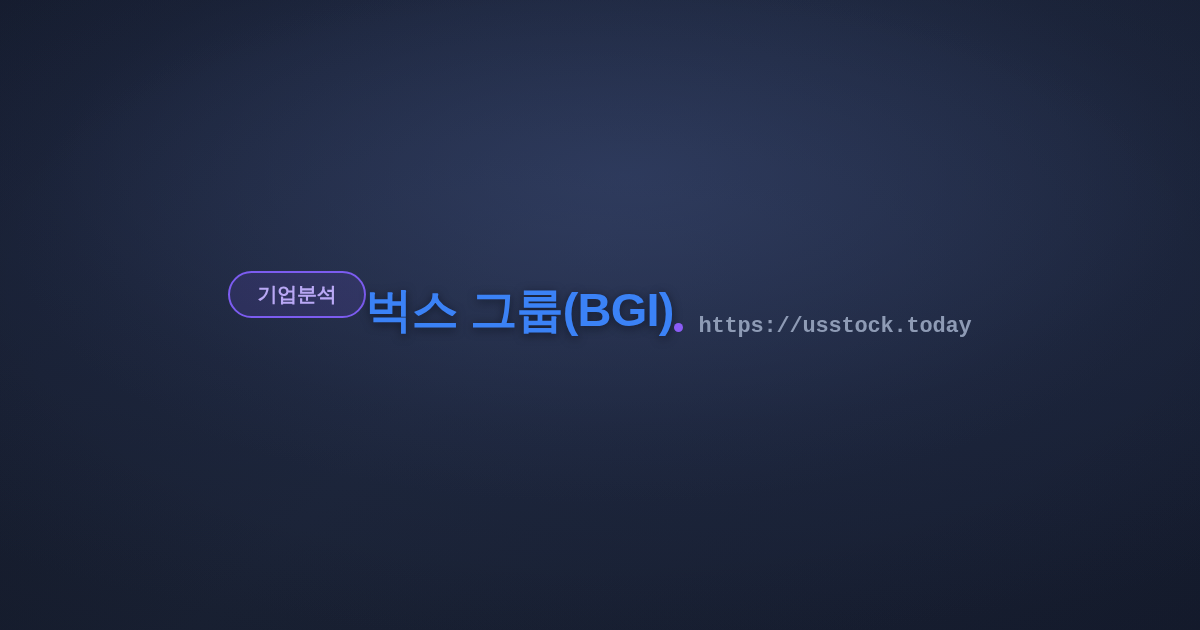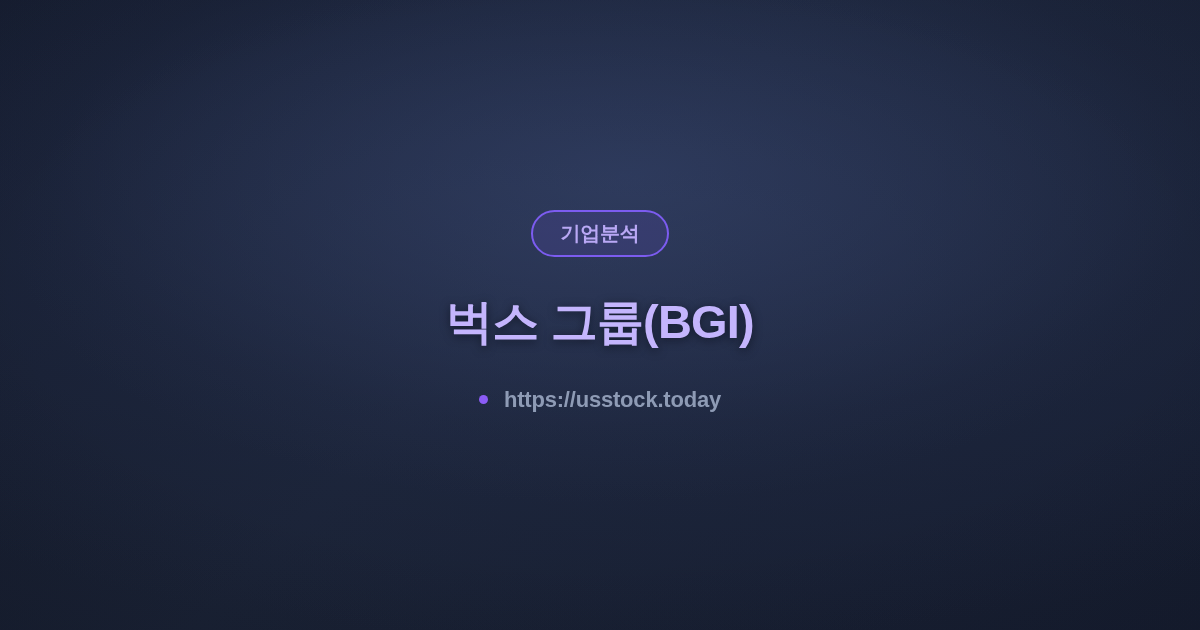--- a/index.html
+++ b/index.html
@@ -48,21 +48,21 @@
     background:
       radial-gradient(120% 110% at 50% 45%, rgba(0,0,0,0.0) 40%, rgba(8,11,20,0.42) 100%);
   }
 
   .content {
     position: relative;
     z-index: 3;
     width: 100%;
     height: 100%;
     display: flex;
-    flex-direction: column;
+    flex-direction: row;
     align-items: center;
     justify-content: center;
     padding-bottom: 10px;
     box-sizing: border-box;
   }
 
   .badge {
     display: inline-flex;
     align-items: center;
     justify-content: center;
@@ -76,37 +76,38 @@
     font-weight: 700;
     letter-spacing: -0.2px;
     line-height: 1;
     box-sizing: border-box;
     margin-bottom: 32px;
   }
 
   .title {
     margin: 0;
     text-align: center;
-    color: #c4b5fd;
+    color: #3b82f6;
     font-size: 47px;
     font-weight: 700;
     line-height: 66px;
     letter-spacing: -0.8px;
     text-shadow: 0 2px 10px rgba(5, 8, 16, 0.55);
   }
   .title-line {
     display: block;
     white-space: nowrap;
   }
 
   .url-row {
     display: flex;
     align-items: center;
     gap: 16px;
     margin-top: 34px;
+    font-family: Liberation Mono, monospace;
   }
   .url-bullet {
     width: 9px;
     height: 9px;
     border-radius: 50%;
     background: #8b5cf6;
     flex: 0 0 auto;
   }
   .url-text {
     color: #8e9bb5;

